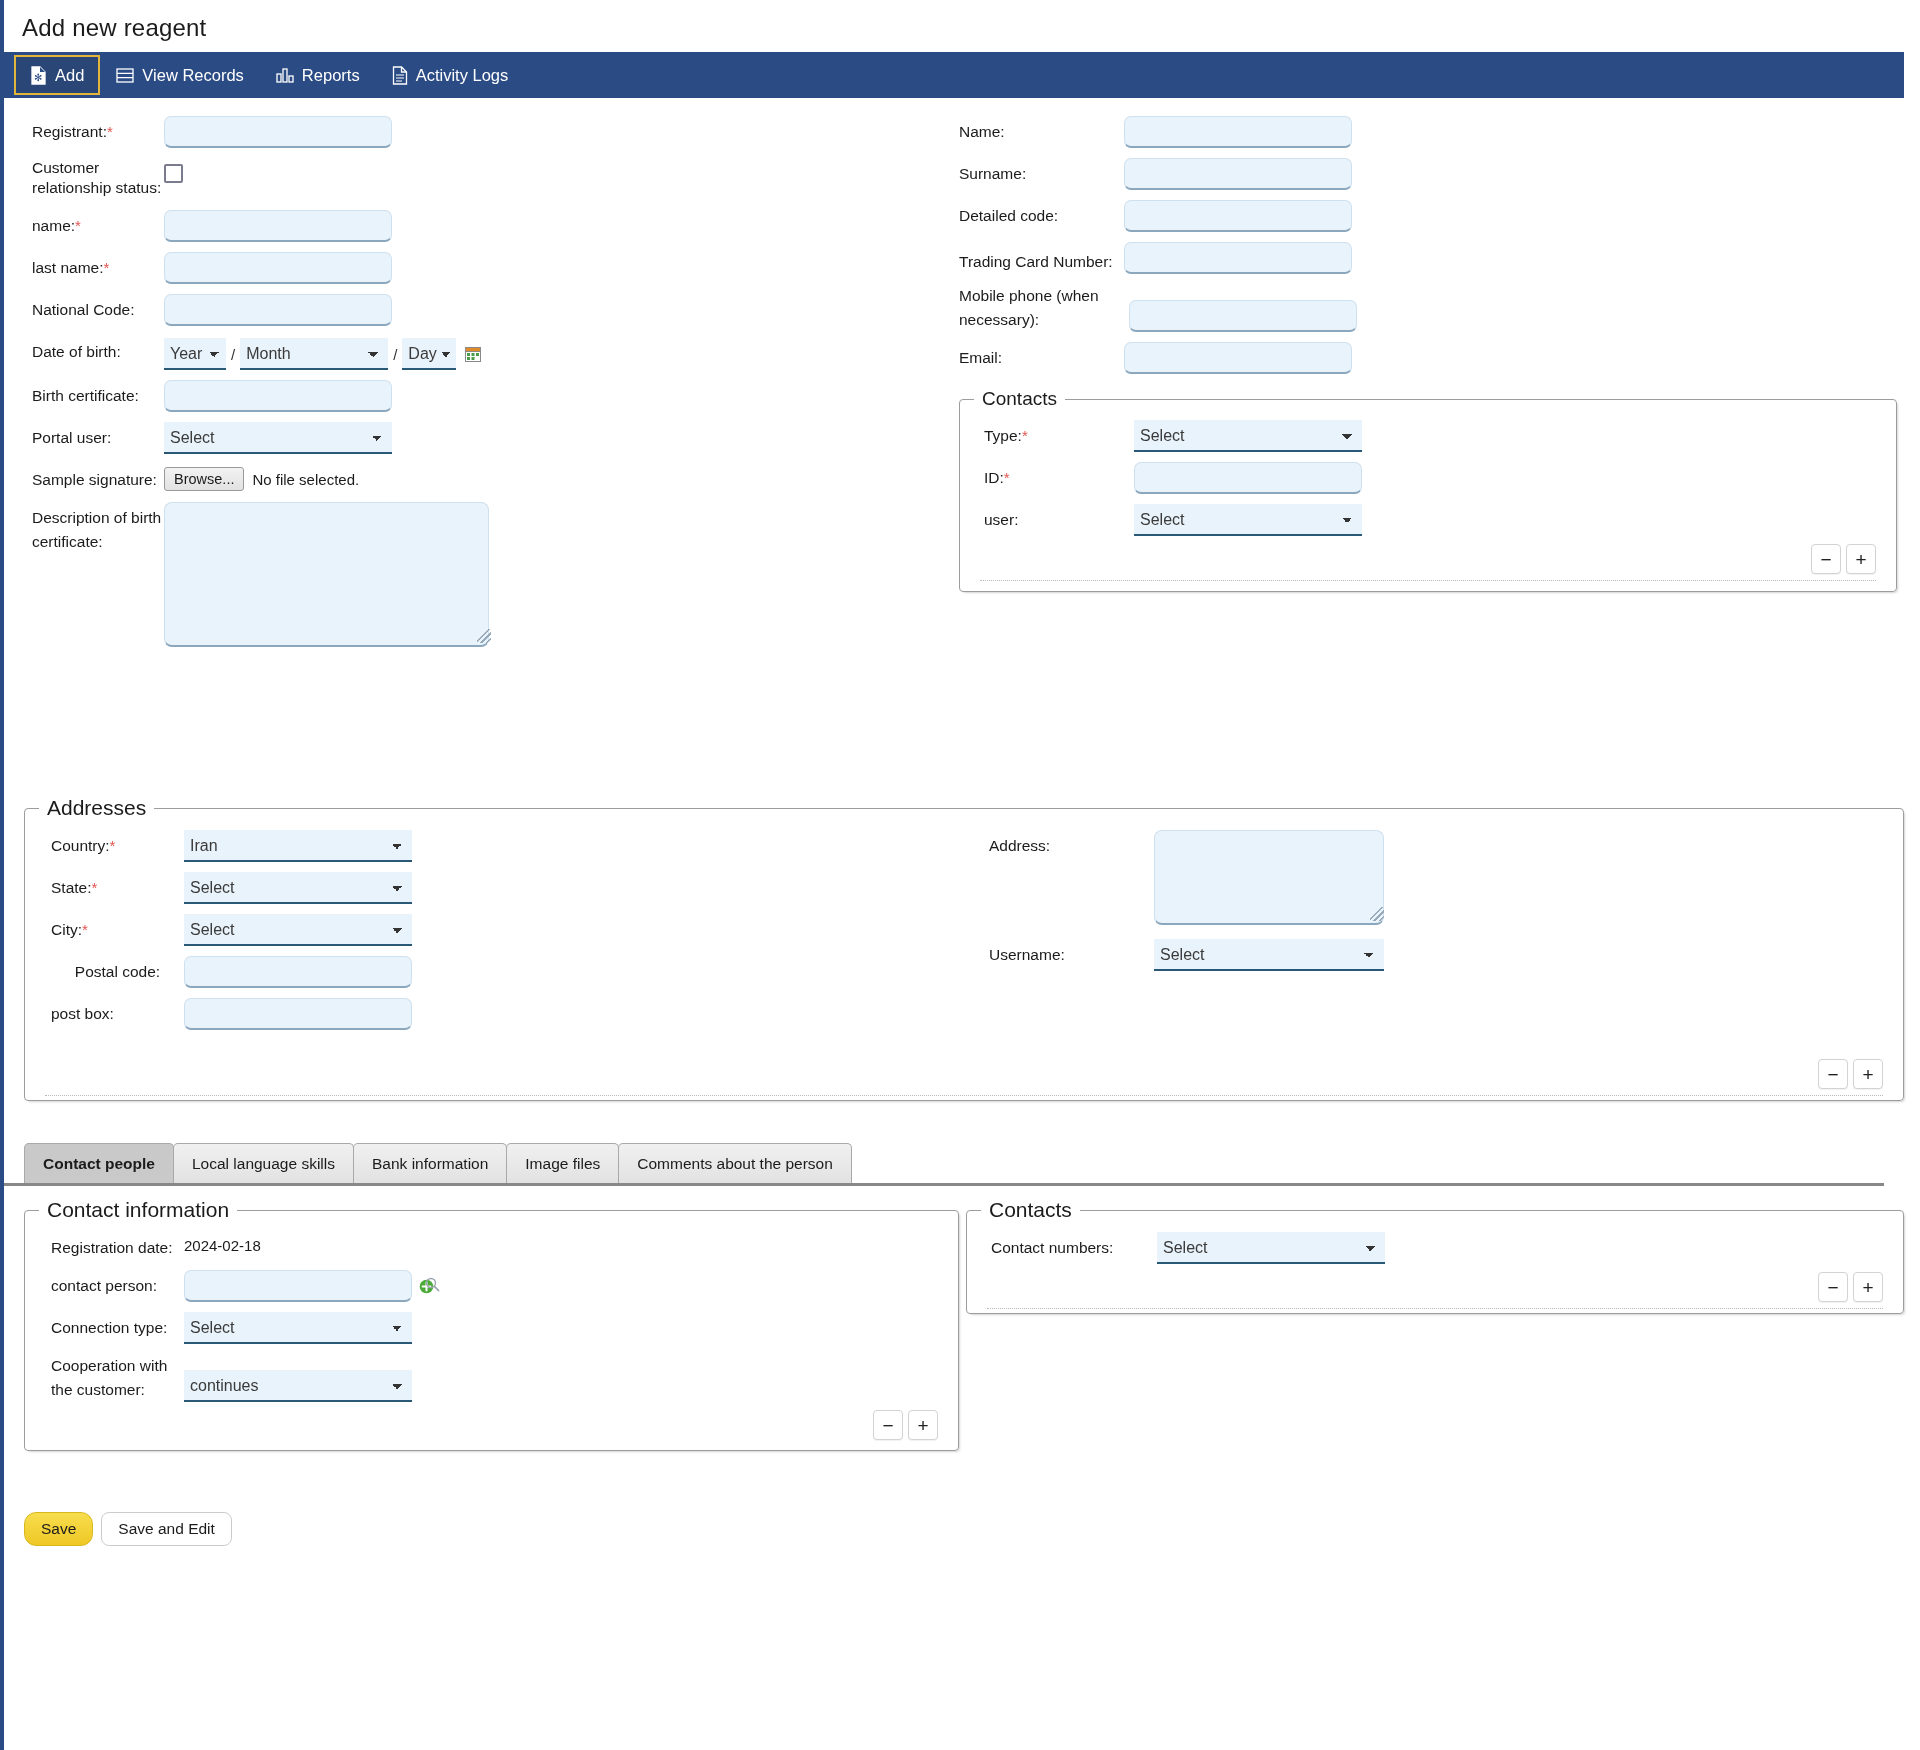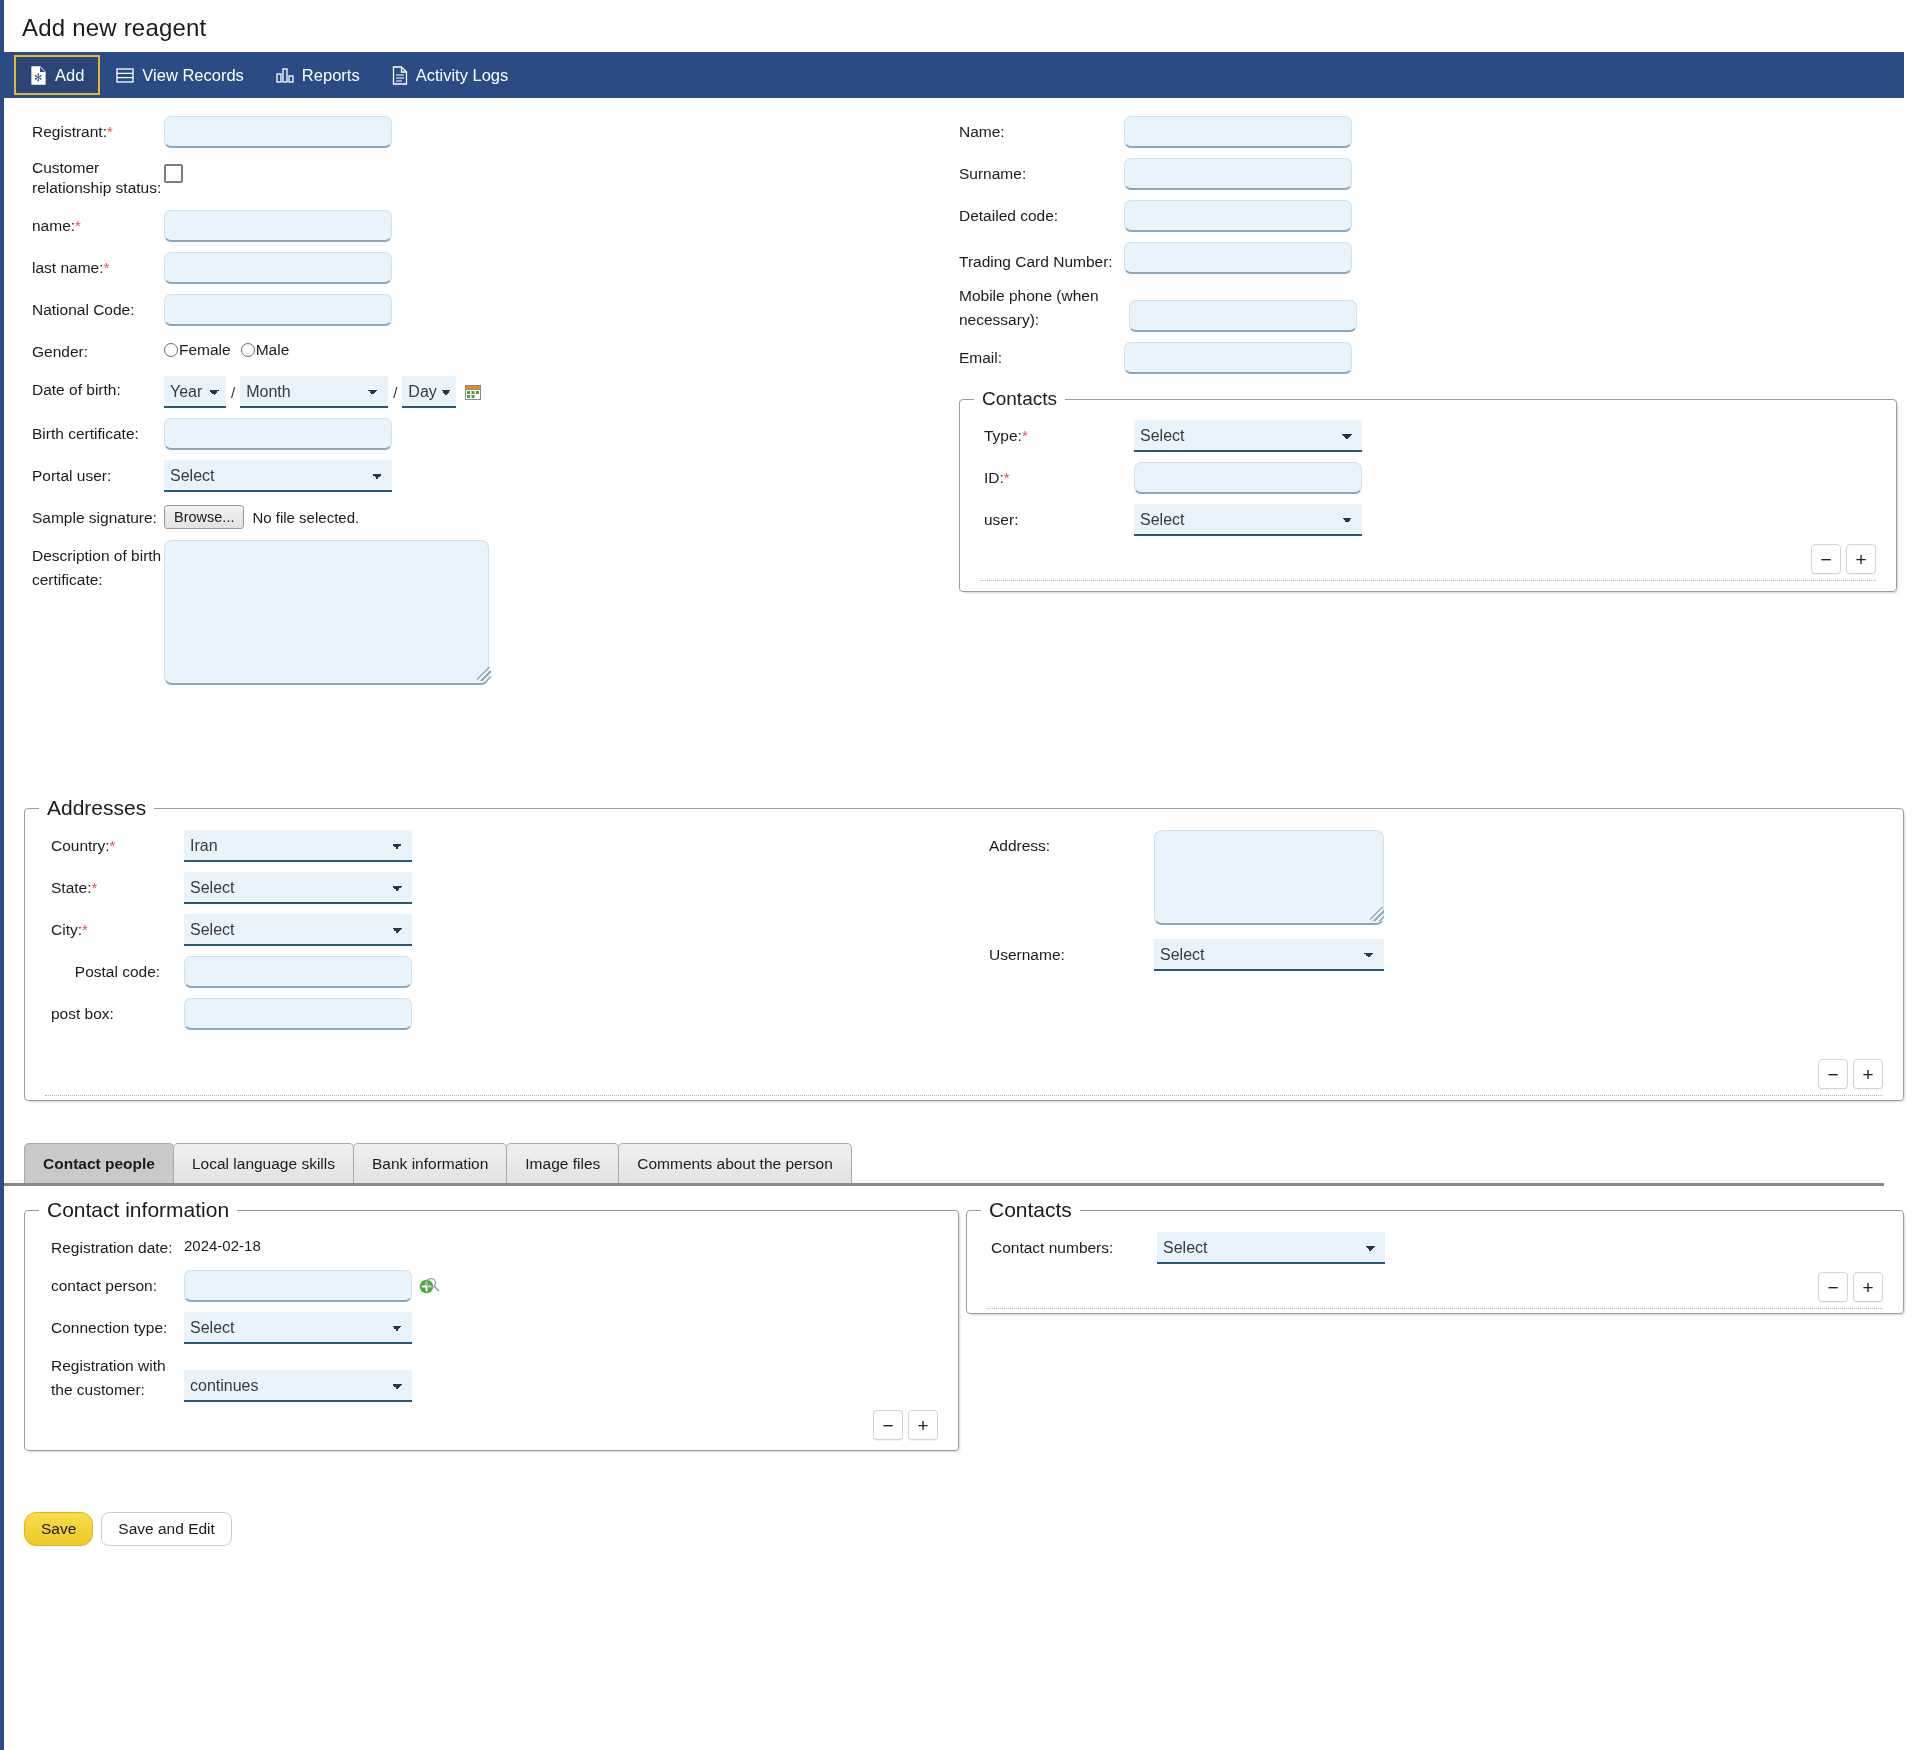--- a/index.html
+++ b/index.html
@@ -354,35 +354,20 @@
           </div>
       </div>
 
       <div class="frow">
         <div class="flabel">National Code:</div>
         <div class="fctl">
             <input class="txt" type="text" placeholder="" style="">
           </div>
       </div>
 
-      <div class="frow">
-        <div class="flabel">Gender:</div>
-        <div class="fctl">
-          <div class="radio-grp">
-            <label class="radio-wrap">
-              <span class="radio"></span>
-              <span>Female</span>
-            </label>
-            <label class="radio-wrap">
-              <span class="radio"></span>
-              <span>Male</span>
-            </label>
-          </div>
-        </div>
-      </div>
 
       <div class="frow">
         <div class="flabel">Date of birth:</div>
         <div class="fctl" style="width:340px;">
           <div class="dob">
             <select class="sel sel-year"><option>Year</option></select>
             <span class="slash">/</span>
             <select class="sel sel-month"><option>Month</option></select>
             <span class="slash">/</span>
             <select class="sel sel-day"><option>Day</option></select>
@@ -629,21 +614,21 @@
         </div>
 
         <div class="frow">
           <div class="flabel" style="width:145px;padding-left:12px;">Connection type:</div>
           <div class="fctl">
               <select class="sel"><option>Select</option></select>
             </div>
         </div>
 
         <div class="frow" style="align-items:flex-end;margin-bottom:4px;">
-          <div class="flabel" style="width:145px;padding-left:12px;line-height:24px;padding-top:0;">Registration with the customer:</div>
+          <div class="flabel" style="width:145px;padding-left:12px;line-height:24px;padding-top:0;">Cooperation with the customer:</div>
           <div class="fctl">
               <select class="sel"><option>continues</option></select>
             </div>
         </div>
 
         <div class="pm-row">
           <div class="pm-btn">−</div>
           <div class="pm-btn">+</div>
         </div>
       </fieldset>

